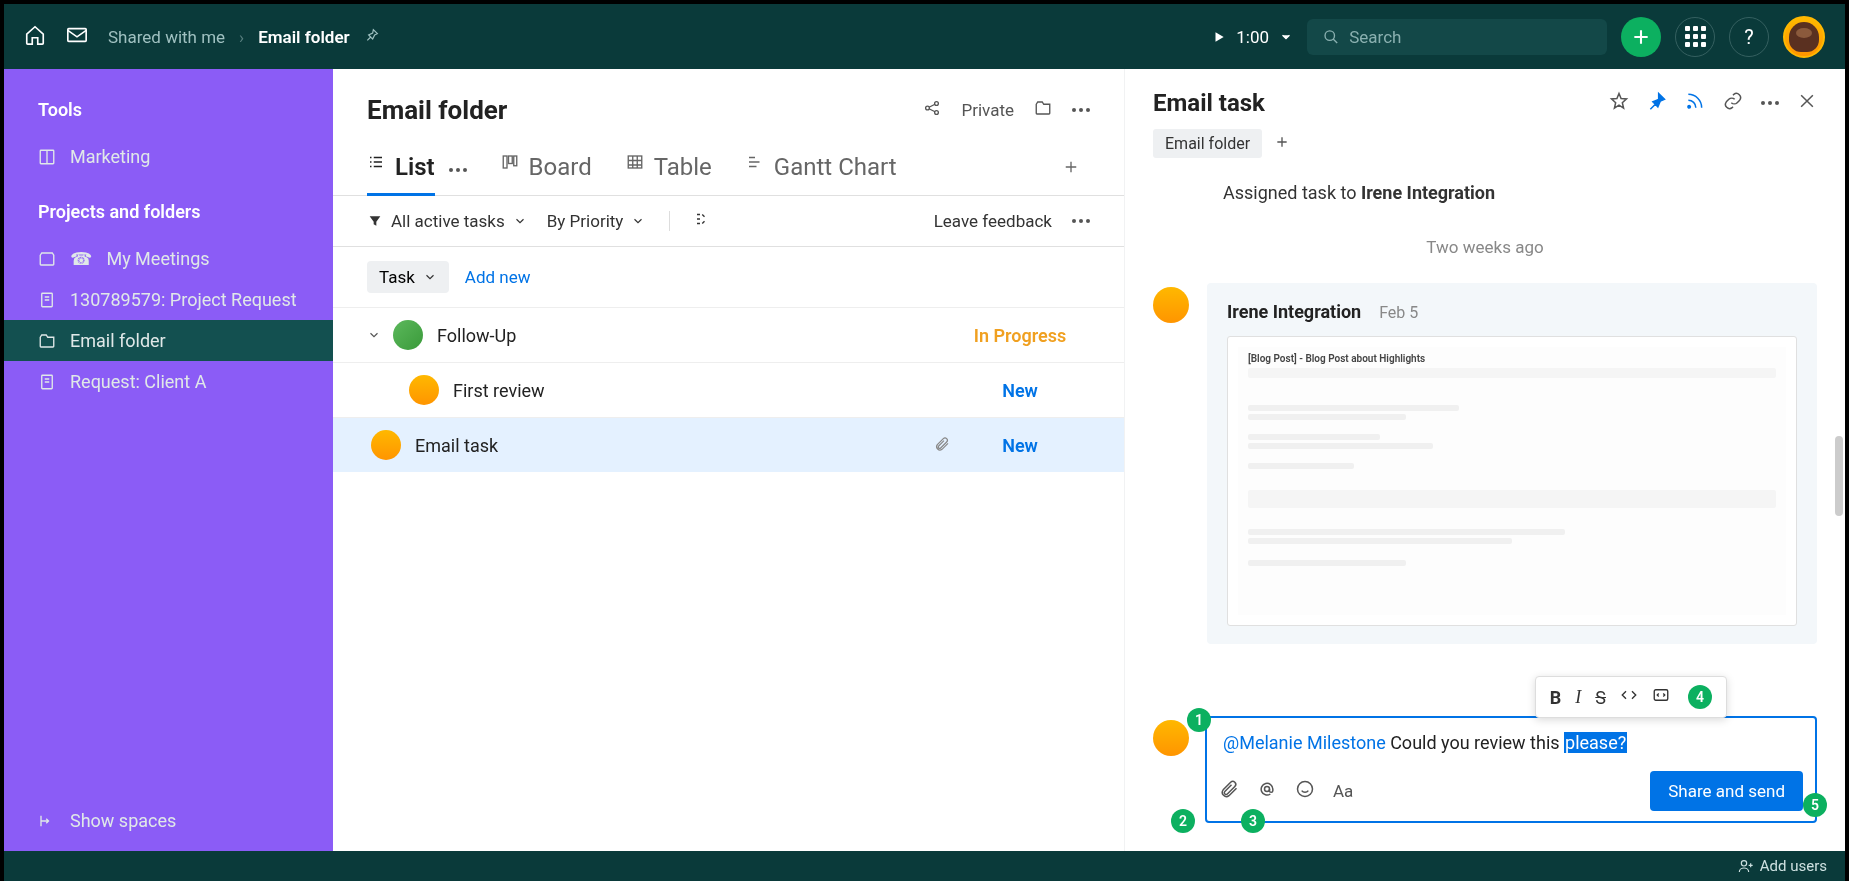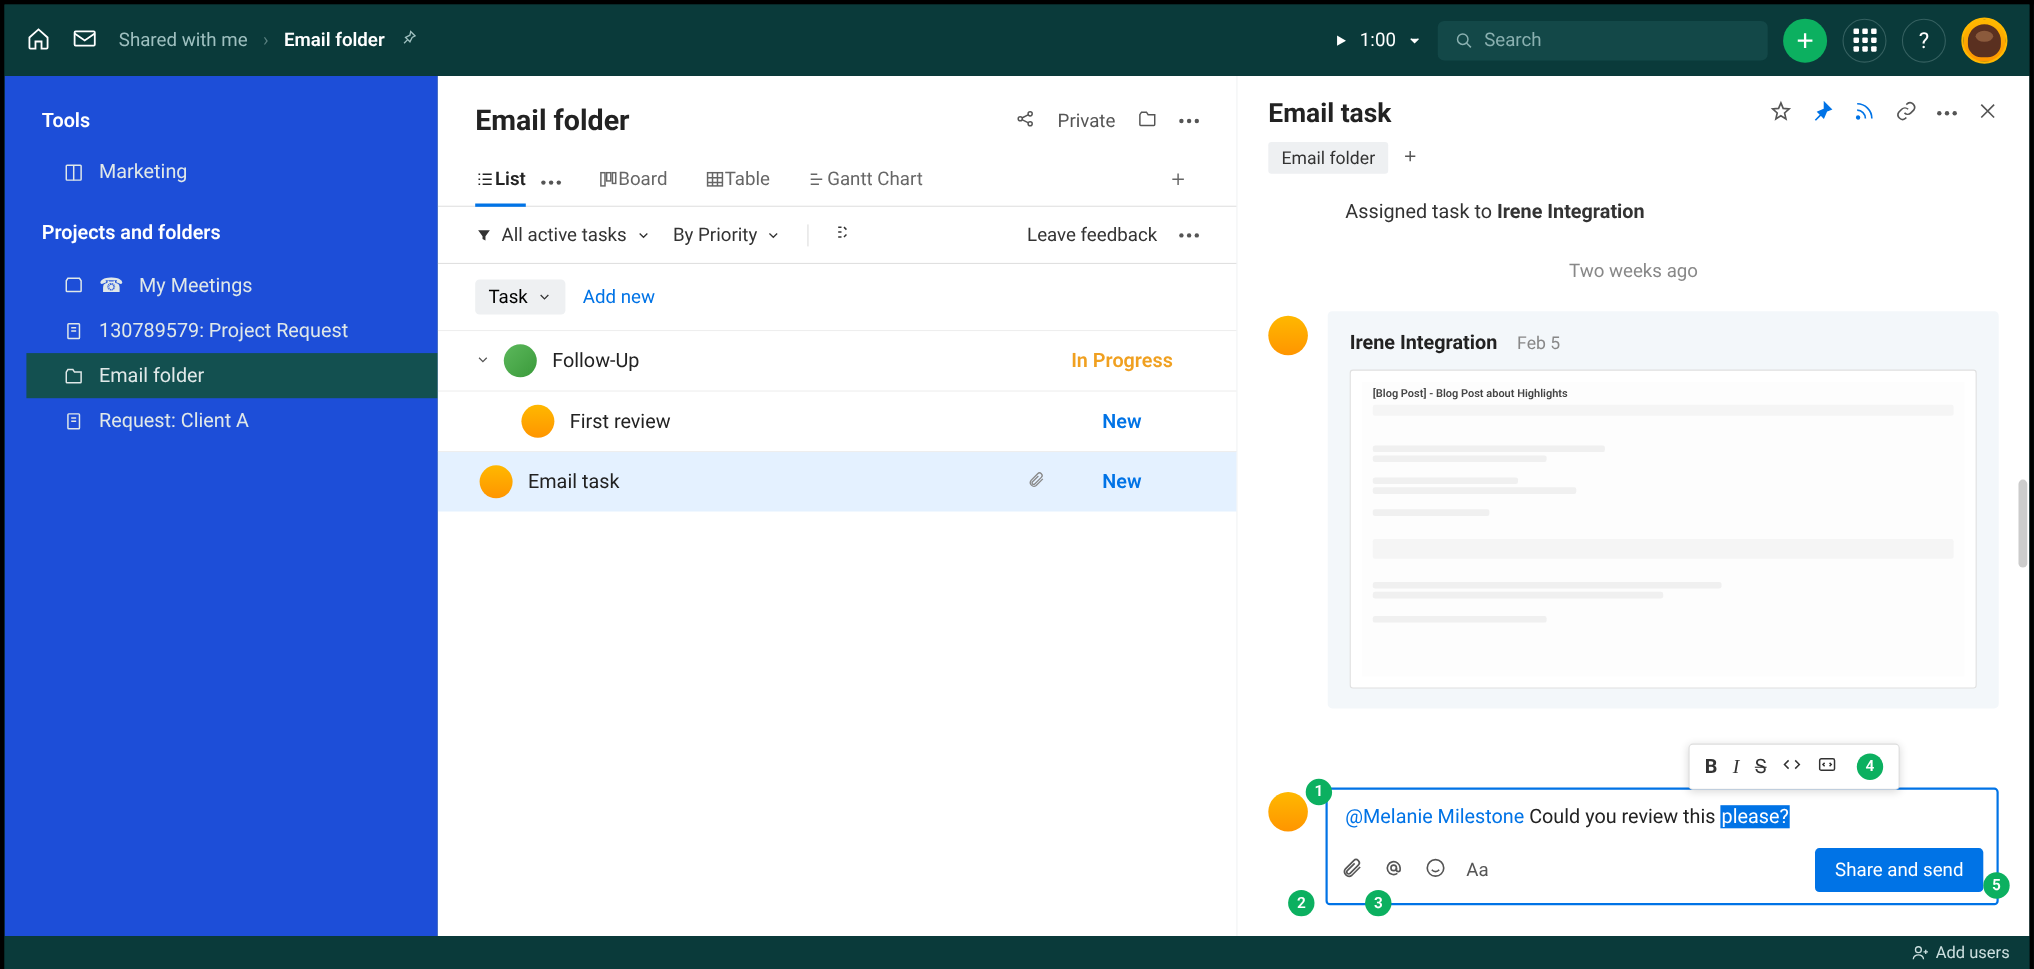--- a/index.html
+++ b/index.html
@@ -29,42 +29,42 @@
   .apps-grid div { width:5px;height:5px;background:#fff; border-radius:1px;}
   .help-btn { color:#fff; font-size:20px; }
   .avatar { width:42px; height:42px; border-radius:50%; background:linear-gradient(#ffb800,#ff9500); border:2px solid #ffb800; display:flex; align-items:center; justify-content:center; overflow:hidden; }
   .avatar-inner{ width:30px;height:30px; background:#5a3020; border-radius:50% 50% 40% 40%; position:relative; }
   .avatar-inner::before{content:'';position:absolute; top:6px;left:7px; width:16px;height:10px; background:#8b5a3c; border-radius:50%;}
 
   
   .body { flex:1; display:flex; overflow:hidden; }
   
   
-  .sidebar { width:394px; background:#1d4ed8; padding:30px 0 0 0; color:#fff; display:flex; flex-direction:column; }
+  .sidebar { width:329px; background:#8b5cf6; padding:30px 0 0 0; color:#fff; display:flex; flex-direction:column; }
   .sidebar .section-title { font-size:18px; font-weight:600; padding:0 34px 16px; }
-  .sidebar .item { display:flex; align-items:center; gap:14px; padding:10px 34px; font-size:18px; color:#e0e8e8; cursor:pointer;margin-left:20px; }
+  .sidebar .item { display:flex; align-items:center; gap:14px; padding:10px 34px; font-size:18px; color:#e0e8e8; cursor:pointer; }
   .sidebar .item.selected { background:#135050; }
   .sidebar .item svg { width:18px; height:18px; stroke:#e0e8e8; fill:none; stroke-width:1.8; flex-shrink:0; }
   .sidebar .section-spacer { height:24px; }
   .sidebar-bottom { margin-top:auto; padding:20px 34px; display:flex; align-items:center; gap:14px; font-size:18px; color:#e0e8e8; border-top:0; }
   .sidebar-bottom svg { width:18px;height:18px; stroke:#e0e8e8; fill:none; stroke-width:1.8;}
   
   
   .main { flex:1; display:flex; background:#f1f2f3; overflow:hidden; }
   .center { flex:1; background:#fff; margin-right:1px; display:flex; flex-direction:column; border-top-left-radius:0; }
   .center-header { padding:26px 34px 10px; display:flex; align-items:center; }
   .center-header h1 { font-size:26px; font-weight:700; color:#222; }
   .center-header .spacer { flex:1; }
   .center-header .meta { display:flex; align-items:center; gap:20px; color:#555; font-size:17px;}
   .center-header .meta svg { width:18px;height:18px;stroke:#555;fill:none;stroke-width:1.8;}
   .icon-dots { display:flex; gap:3px; }
   .icon-dots span{ width:4px;height:4px;background:#555;border-radius:50%;}
   
   .tabs { display:flex; align-items:center; gap:34px; padding:10px 34px 0; border-bottom:1px solid #e0e0e0;}
-  .tab { display:flex; align-items:center; padding:8px 0 14px; font-size:17px; color:#666; cursor:pointer; position:relative; }
+  .tab { display:flex; align-items:flex-start; gap:10px; padding:8px 0 14px; font-size:24px; color:#666; cursor:pointer; position:relative; }
   .tab.active { color:#222; font-weight:600;}
   .tab.active::after{content:''; position:absolute; bottom:-1px; left:0; right:0; height:3px; background:#0073e6;}
   .tab svg { width:18px;height:18px; stroke:currentColor; fill:none; stroke-width:1.8;}
   .tab-dots { margin-left:-20px; }
   .tab-plus { margin-left:auto; margin-right:10px;}
   
   .filters { display:flex; align-items:center; gap:20px; padding:14px 34px; font-size:17px; color:#333; border-bottom:1px solid #e0e0e0;}
   .filters .filter { display:flex; align-items:center; gap:8px; }
   .filters svg { width:16px;height:16px; stroke:#333; fill:#333; stroke-width:0;}
   .filters .chev { width:14px;height:14px; stroke:#333; fill:none; stroke-width:2;}
@@ -246,20 +246,26 @@
           <path d="M3 7l2-3h6l2 3h8v12a1 1 0 0 1-1 1H4a1 1 0 0 1-1-1z"></path>
         </svg>
         <span>Email folder</span>
       </div>
     <div class="item">
         <svg viewBox="0 0 24 24">
           <rect x="5" y="3" width="14" height="18" rx="1"></rect>
           <path d="M9 8h6M9 12h6"></path>
         </svg>
         <span>Request: Client A</span>
+      </div>
+    <div class="sidebar-bottom">
+        <svg viewBox="0 0 24 24">
+          <path d="M4 5v14M4 12h10m-3-3l3 3-3 3"></path>
+        </svg>
+        <span>Show spaces</span>
       </div>
   </div>
 
   <div class="main">
 
     <div class="center">
       <div class="center-header">
         <h1>Email folder</h1>
         <div class="spacer"></div>
         <div class="meta">

